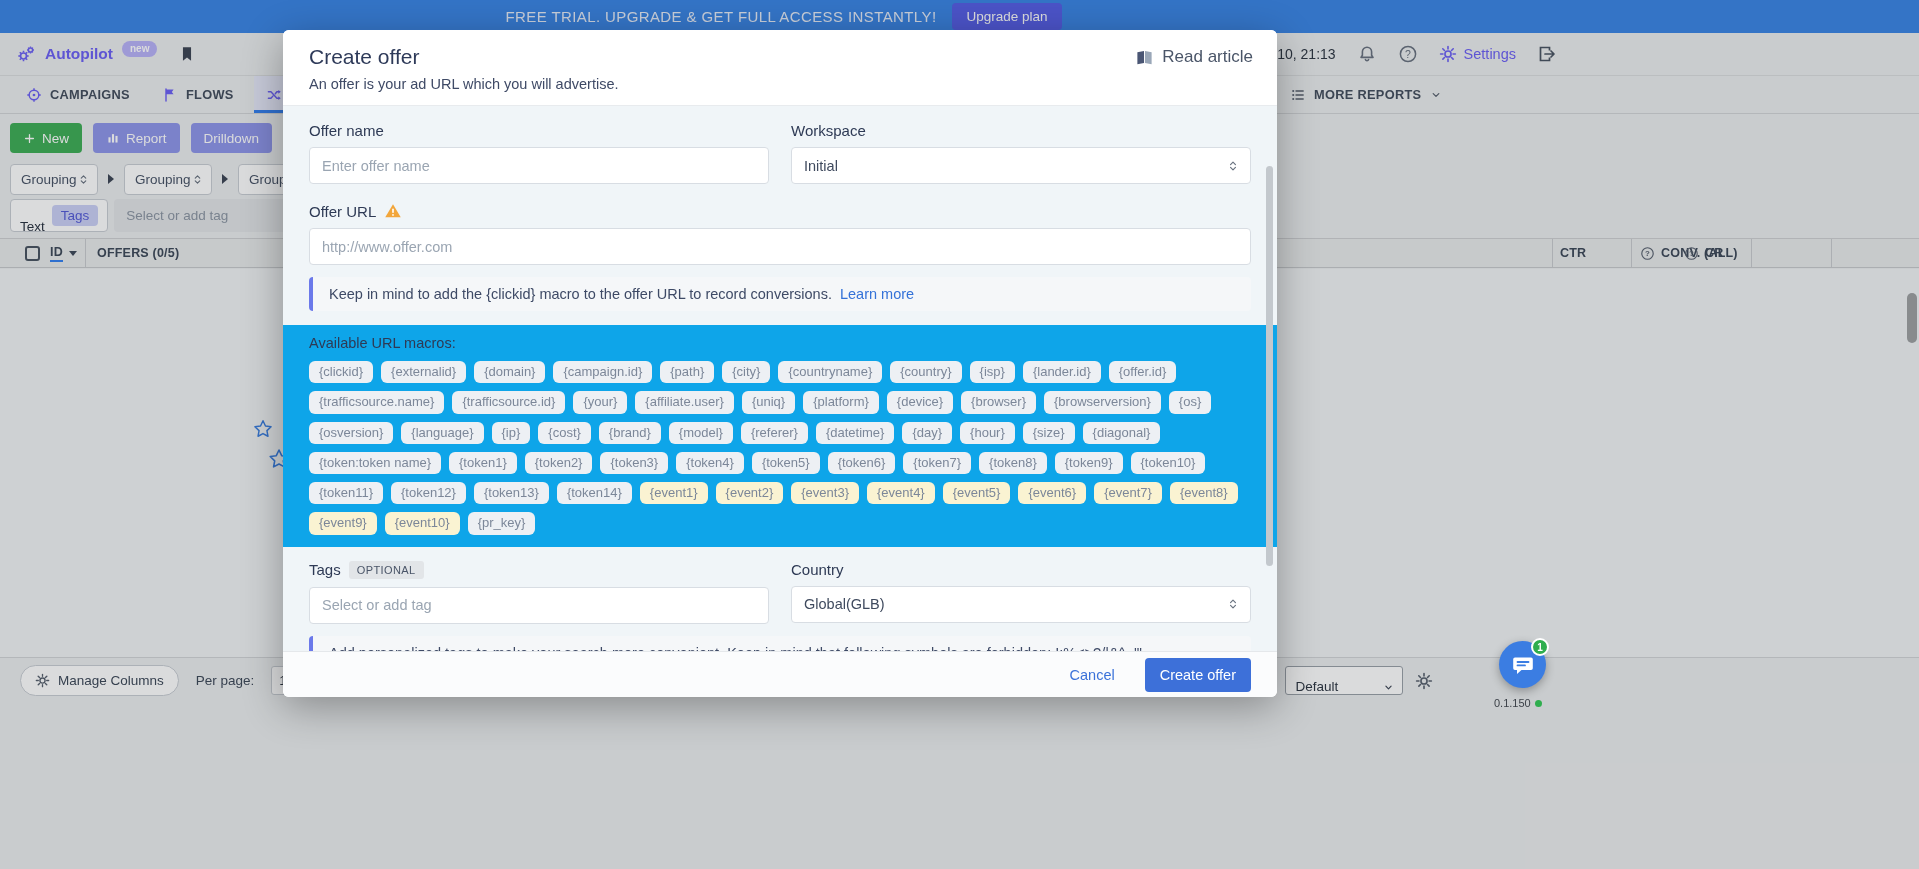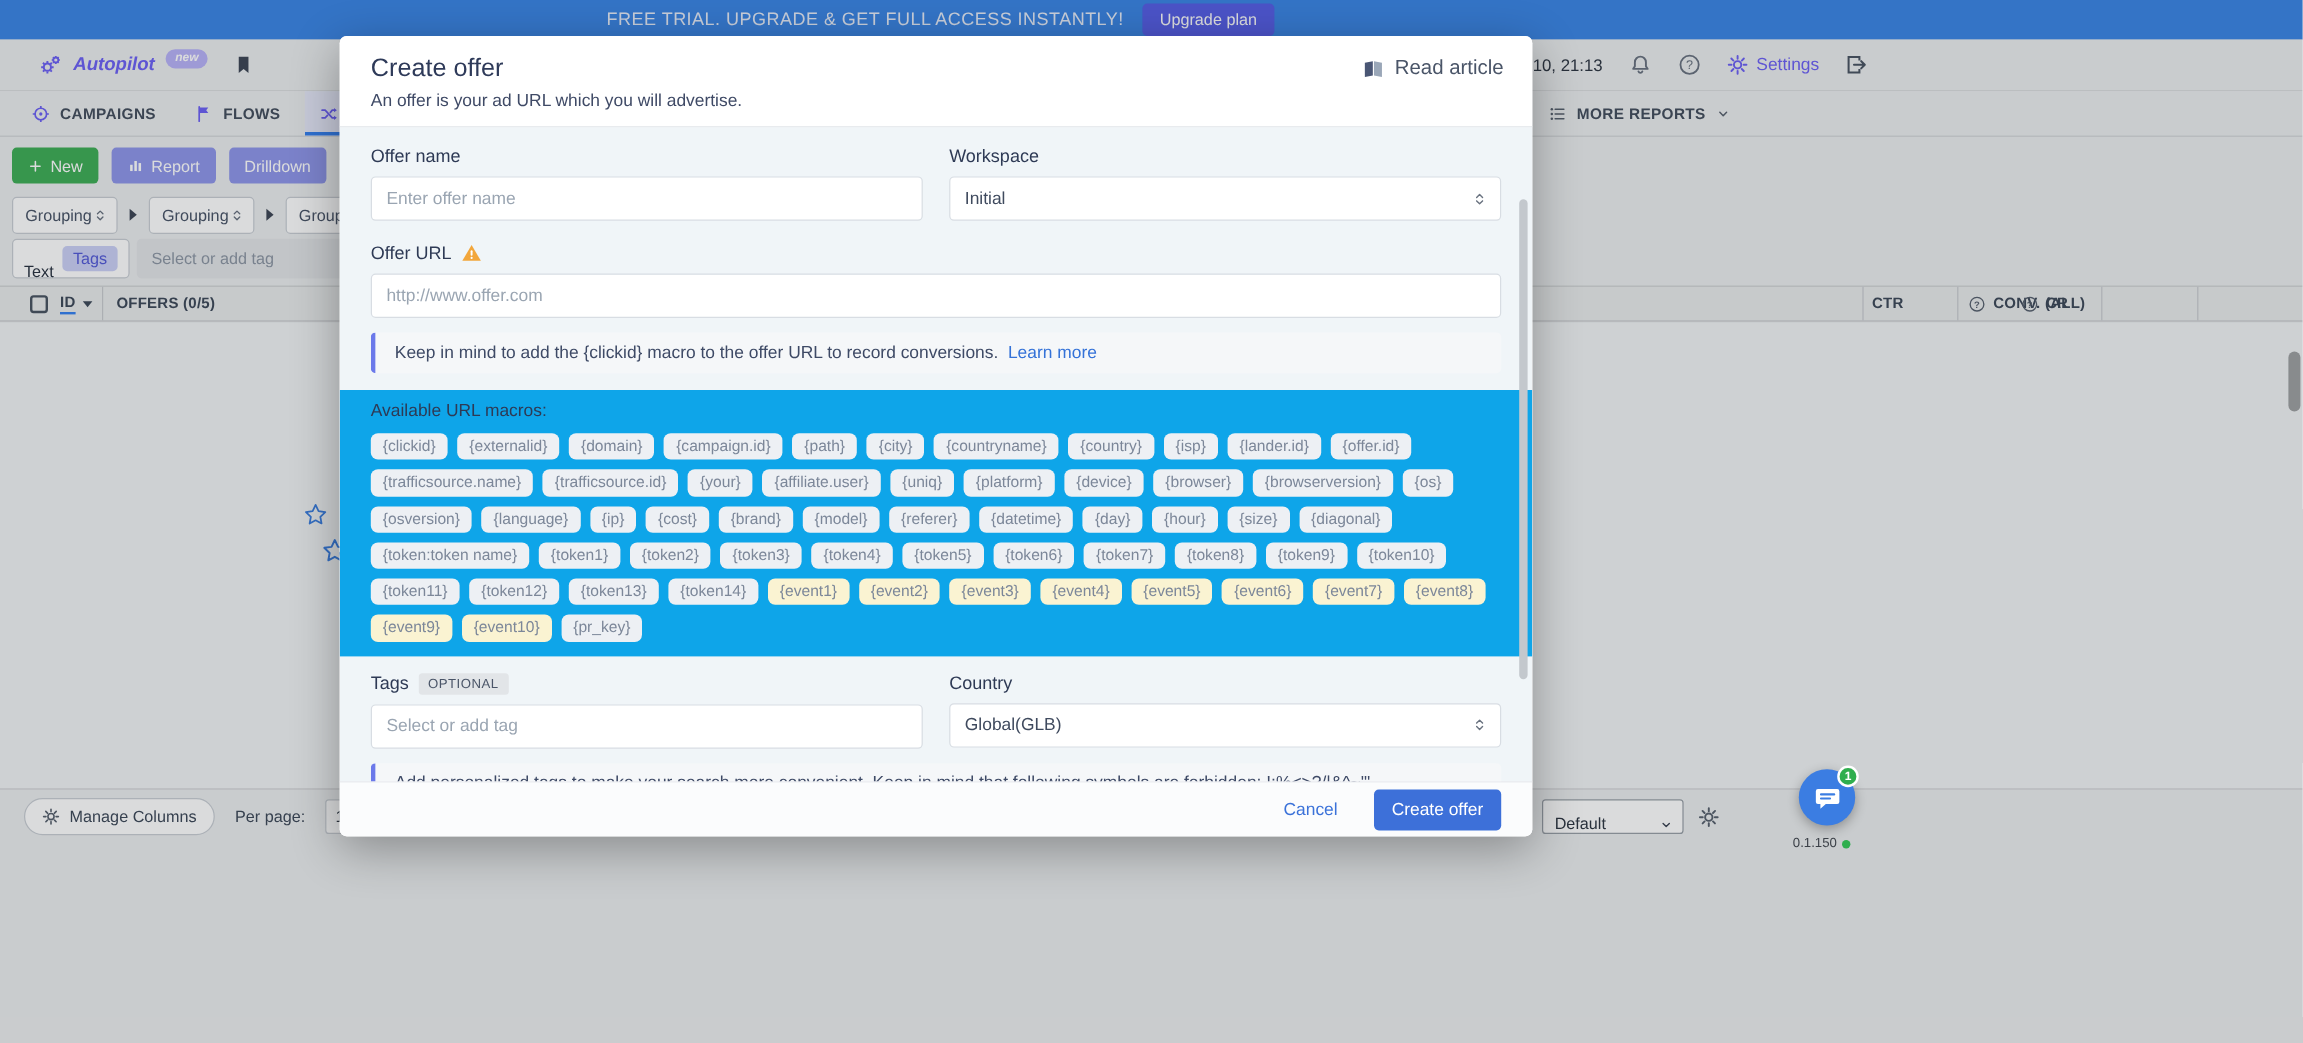--- a/index.html
+++ b/index.html
@@ -8,21 +8,21 @@
   svg.ic{display:inline-block;vertical-align:middle;flex:none;}
 
   
   .banner{position:absolute;left:0;top:0;width:100%;height:33px;background:#3c86e5;display:flex;align-items:center;justify-content:center;}
   .banner-inner{display:flex;align-items:center;gap:16px;transform:translateX(-176px);}
   .banner-text{color:#e9effb;font-size:15px;letter-spacing:.4px;}
   .banner-btn{background:#5760e7;color:#fff;font-size:13.5px;padding:6px 14px;border-radius:4px;border:none;cursor:pointer;}
 
   
   .header{position:absolute;top:33px;left:0;right:0;height:43px;background:#eceeef;border-bottom:1px solid #dbdddf;}
-  .h-left{position:absolute;left:32px;top:0;height:100%;display:flex;align-items:center;gap:9px;font-style:italic;}
+  .h-left{position:absolute;left:16px;top:0;height:100%;display:flex;align-items:center;gap:9px;}
   .brand{color:#6e62f5;font-weight:700;font-size:15.5px;}
   .badge-new{background:#b9b3f8;color:#fff;font-size:10px;font-weight:700;padding:2px 8px 3px;border-radius:9px;position:relative;top:-5px;}
   .bm{color:#3f4756;margin-left:12px;}
   .h-right{position:absolute;right:362px;top:0;height:100%;display:flex;align-items:center;gap:21px;color:#5b646f;}
   .h-date{color:#2f3844;font-size:14px;white-space:nowrap;}
   .h-settings{display:flex;align-items:center;gap:7px;color:#6e62f5;font-size:14.5px;cursor:pointer;}
   .h-ic{color:#6a7380;cursor:pointer;}
 
   
   .tabbar{position:absolute;top:76px;left:0;right:0;height:38px;background:#eceeef;border-bottom:1px solid #d3d5d7;}

